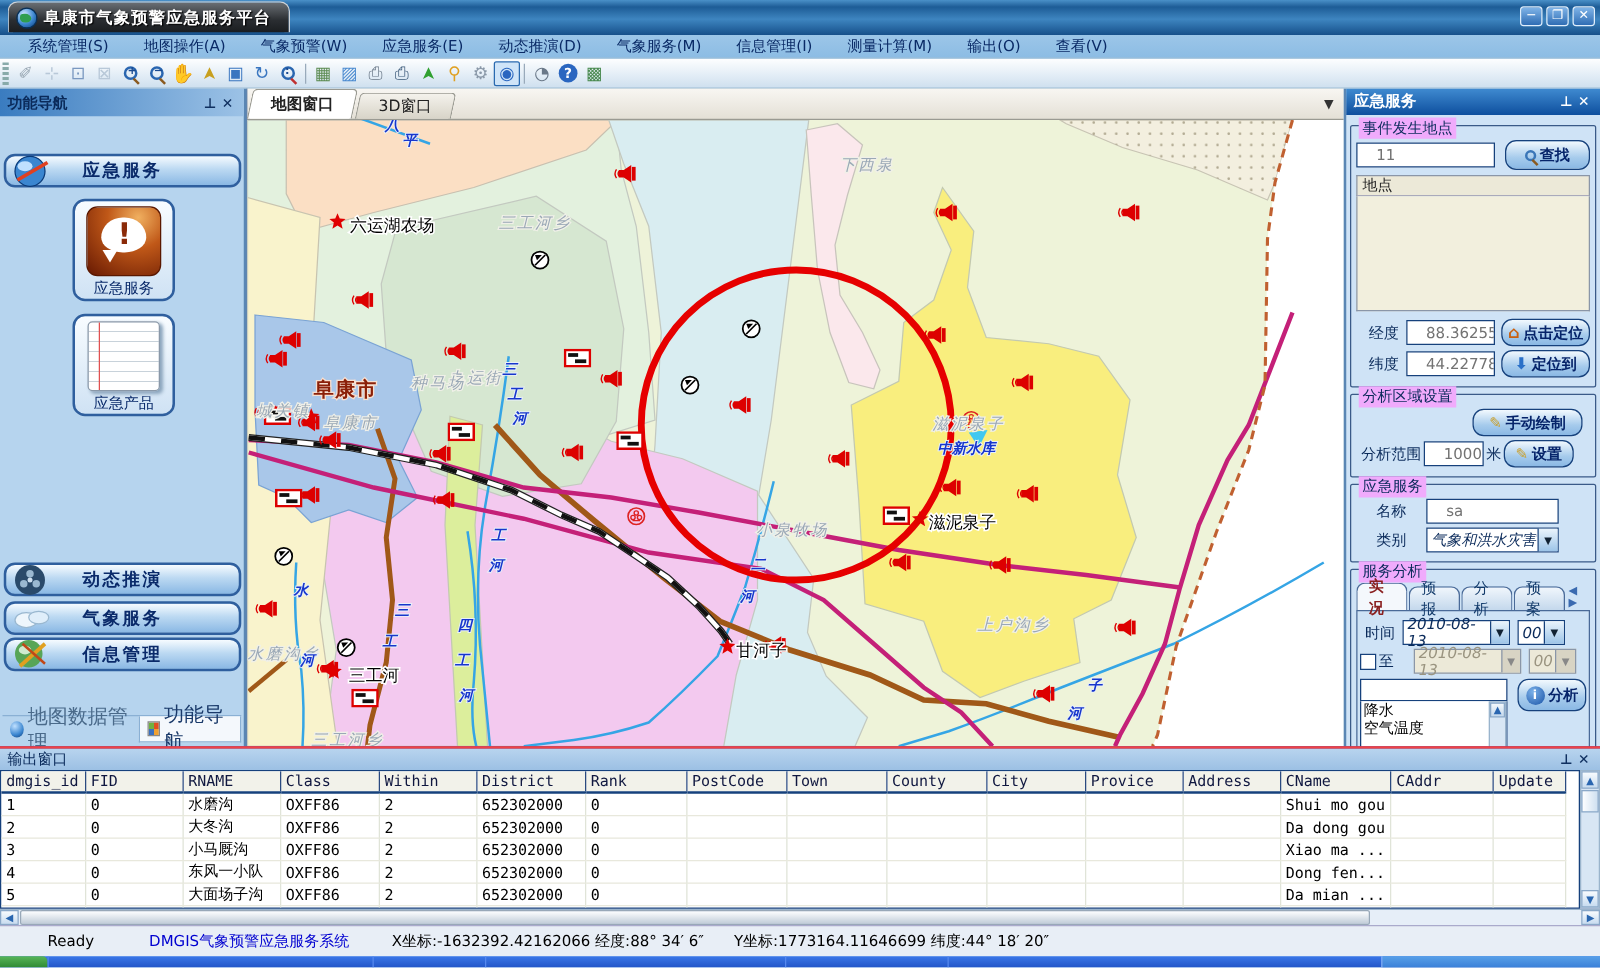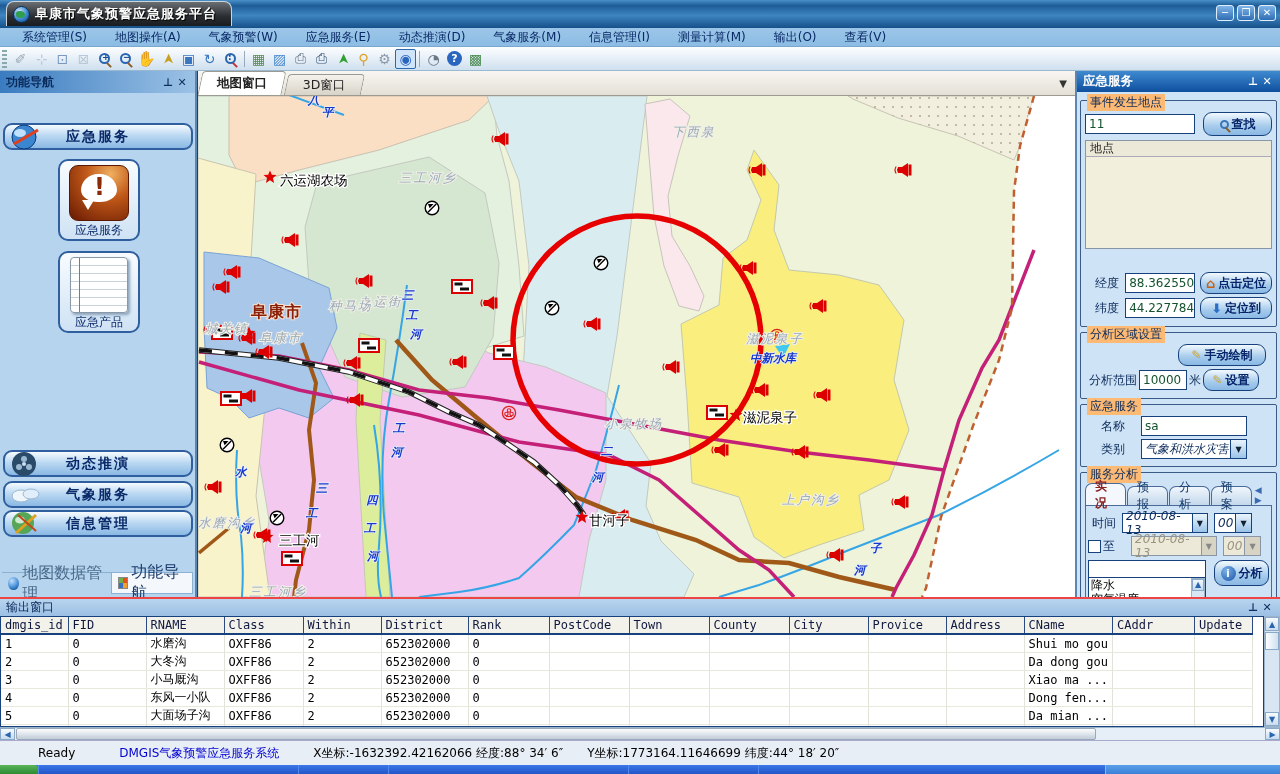--- a/index.html
+++ b/index.html
@@ -71,23 +71,23 @@
 .maptab-drop { position:absolute; right:8px; top:7px; font-size:10px; color:#333; }
 .mapcanvas { flex:1 1 auto; position:relative; overflow:hidden; background:#eef3d9; }
 .mapcanvas svg.mapsvg { position:absolute; left:0; top:0; }
 
 
 .rpanel { width:205px; flex:0 0 205px; background:#cfe3f6; border-left:2px solid #5a86b4; display:flex; flex-direction:column; font-size:12px; color:#0a2a5a; position:relative;}
 .rp-head { height:21px; background:linear-gradient(#3f8ad0,#0e4f9e); display:flex; align-items:center; padding:0 6px; color:#fff; font-weight:bold; font-size:12.5px; flex:0 0 21px;}
 .rp-head .sp { flex:1; }
 .rp-head .headbtn { color:#fff; }
 .group { border:1px solid #3a5a88; border-radius:2px; margin:5px 3px 0 3px; position:relative; padding:8px 4px 4px 4px; }
-.group > .glabel { position:absolute; top:-7px; left:6px; background:#fdba74; padding:0 3px; font-size:12px; color:#0a2a5a; }
+.group > .glabel { position:absolute; top:-7px; left:6px; background:#f0abfc; padding:0 3px; font-size:12px; color:#0a2a5a; }
 .row { display:flex; align-items:center; margin:3px 0; }
-.tbox { background:#fff; border:1px solid #16417c; height:20px; font-size:12px; padding:1px 3px; color:#14532d; display:flex; align-items:center; overflow:hidden; white-space:nowrap;}
+.tbox { background:#fff; border:1px solid #16417c; height:20px; font-size:12px; padding:1px 15px; color:#737373; display:flex; align-items:center; overflow:hidden; white-space:nowrap;}
 .xpbtn { border:1px solid #16417c; border-radius:9px; background:linear-gradient(#f2f9fe,#a6cbec 60%,#8ab8e4); display:flex; align-items:center; justify-content:center; gap:3px; color:#06246a; font-weight:bold; font-size:12px; }
 .listhead { background:#ece9d8; border:1px solid #8a96a8; border-bottom:1px solid #aab; height:17px; font-size:12px; padding:0 4px; color:#222; }
 .listbody { background:#f2efdd; border:1px solid #8a96a8; border-top:none; }
 .combo { background:#fff; border:1px solid #16417c; height:20px; display:flex; align-items:center; font-size:12px; padding-left:3px; position:relative;font-style:italic;}
 .combo .arr { margin-left:auto; width:16px; height:100%; background:linear-gradient(#eaf4fc,#9cc4e8); border-left:1px solid #16417c; display:flex; align-items:center; justify-content:center; font-size:8px; color:#123; }
 .combo.dis { background:#ece9d8; color:#9a9480; border-color:#8a96a8;}
 .combo.dis .arr { background:#d8d4c4; border-left-color:#8a96a8; color:#888; }
 .rtabs { display:flex; align-items:flex-end; height:22px; margin-top:2px; position:relative;}
 .rtab { height:19px; padding:0 9px; font-size:12px; display:flex; align-items:center; background:linear-gradient(#f0f6fc,#c4d8ec); border:1px solid #4a6a98; border-bottom:none; border-radius:7px 7px 0 0; margin-right:1px; color:#123a6a;}
 .rtab.on { background:#f4f8fc; color:#8a2020; font-weight:bold; height:22px; }
@@ -505,21 +505,21 @@
       <span class="glabel">事件发生地点</span>
       <div class="row">
         <div class="tbox" style="width:115px">11</div>
         <div class="xpbtn" style="width:72px; height:24px; margin-left:8px">
           <span class="mg" style="width:9px;height:9px;border-color:#3a76b8"></span>
           <span>查找</span>
         </div>
       </div>
       <div class="listhead" style="margin-top:4px; display:flex; align-items:center;">地点</div>
       <div class="listbody" style="height:92px"></div>
-      <div class="row" style="margin-top:23px">
+      <div class="row" style="margin-top:6px">
         <span style="width:32px; margin-left:10px">经度</span>
         <div class="tbox" style="width:74px">88.3625506</div>
         <div class="xpbtn" style="width:76px; height:22px; margin-left:5px">
           <span class="house">⌂</span>
           <span>点击定位</span>
         </div>
       </div>
       <div class="row">
         <span style="width:32px; margin-left:10px">纬度</span>
         <div class="tbox" style="width:74px">44.2277844</div>

